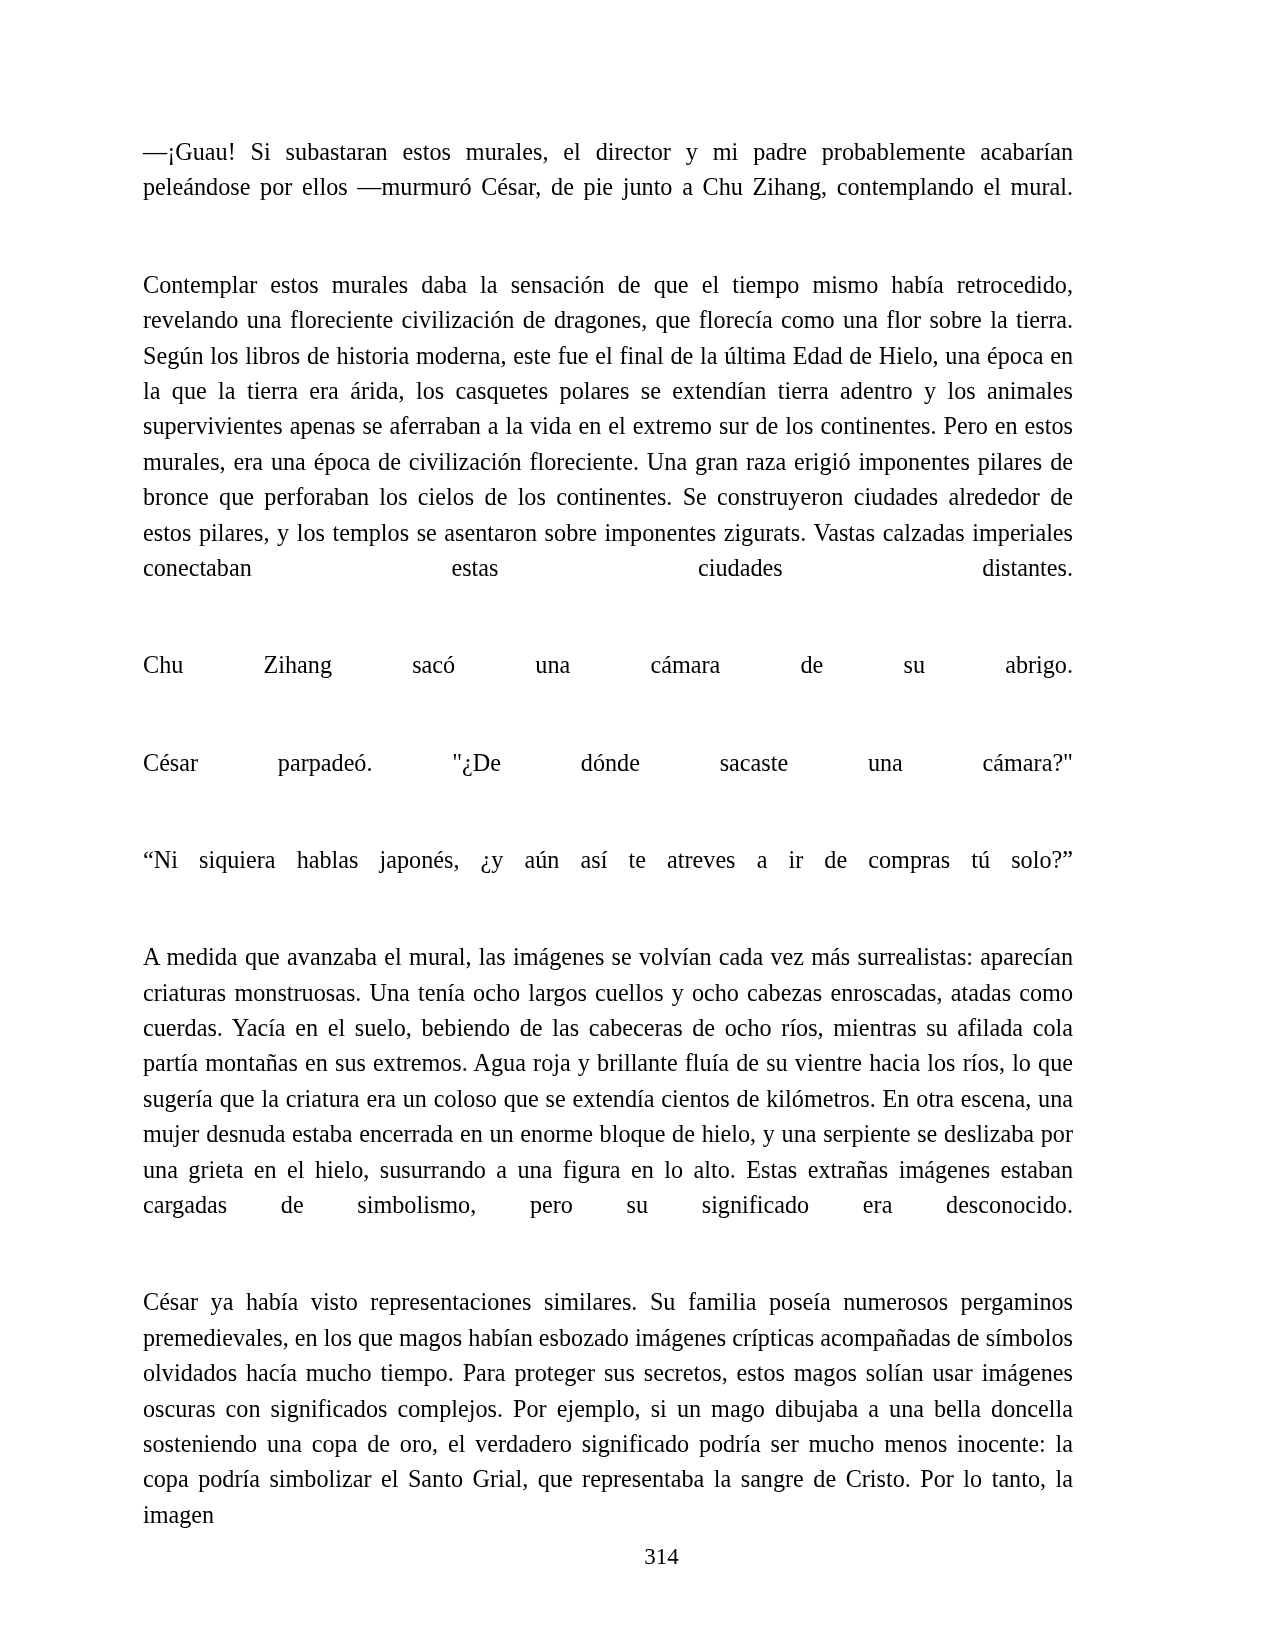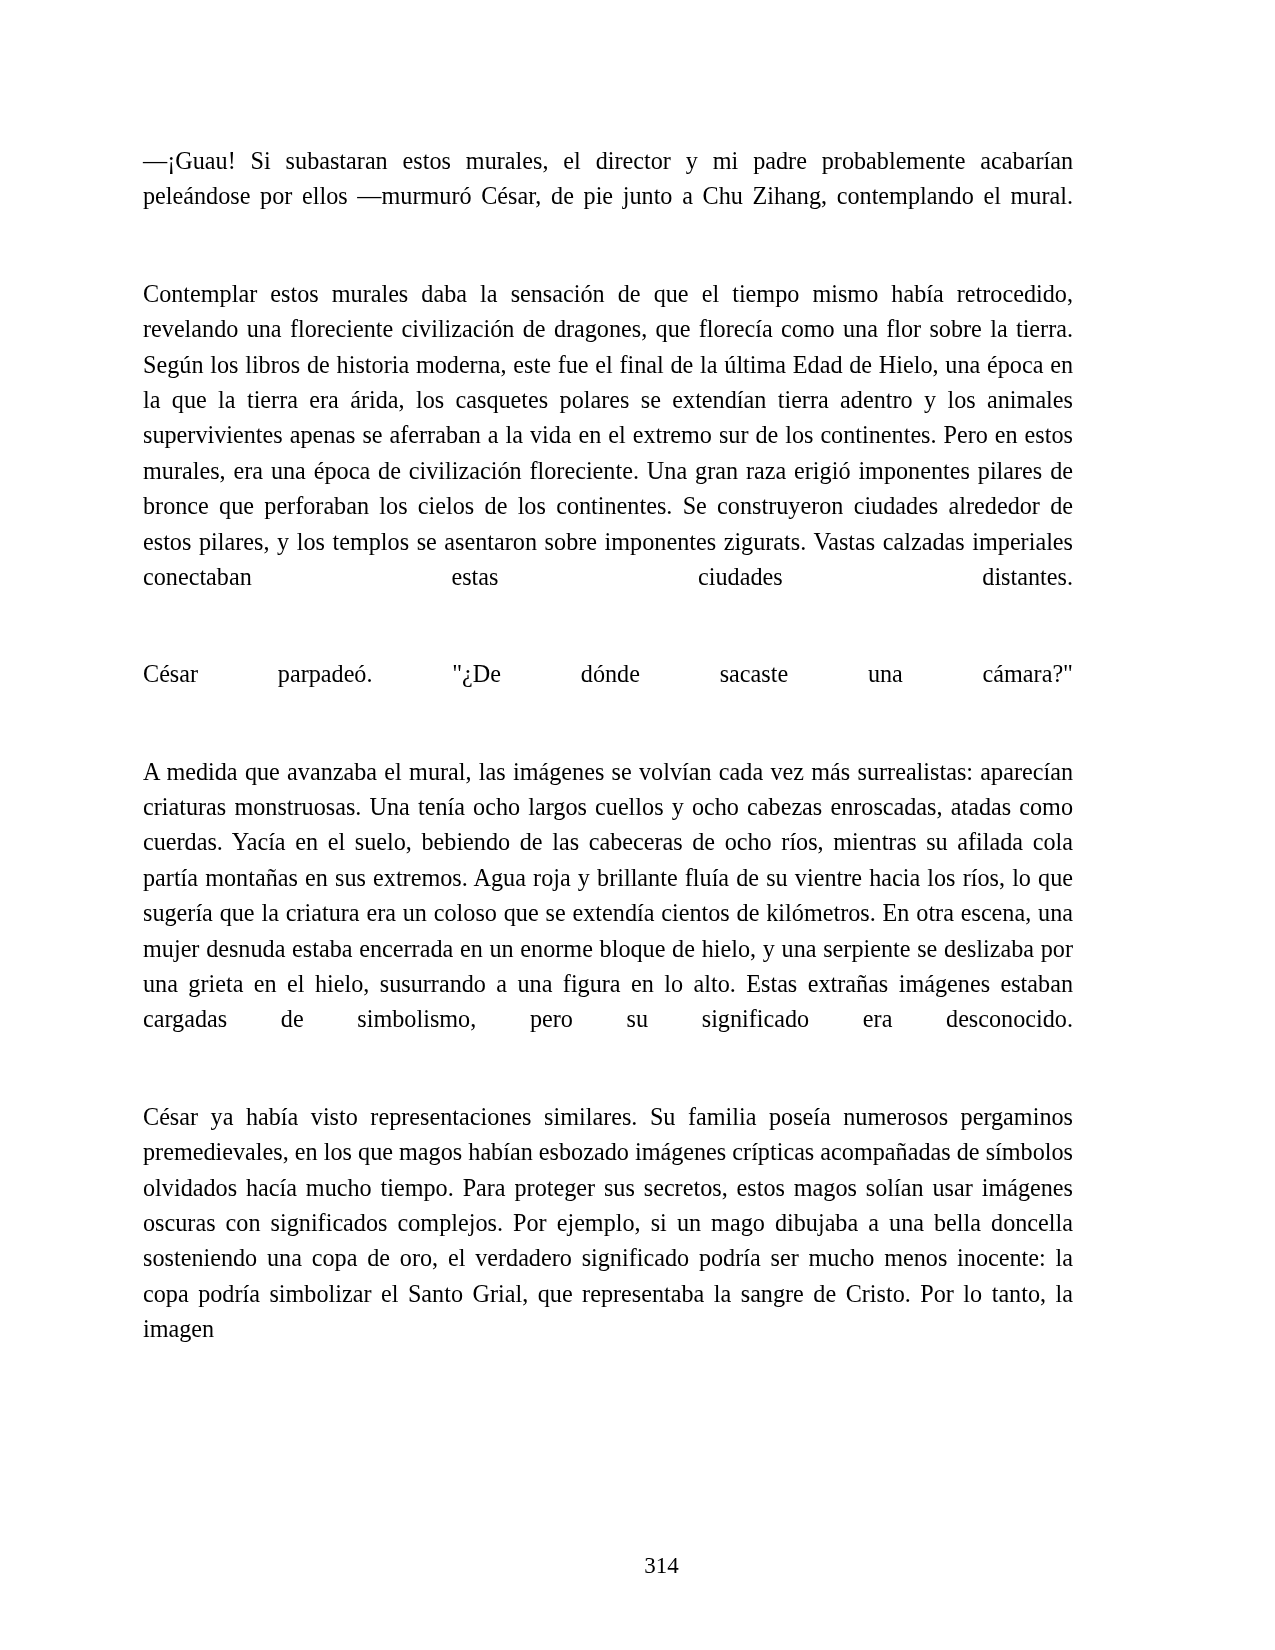--- a/index.html
+++ b/index.html
@@ -11,21 +11,21 @@
   body {
     width: 1275px;
     height: 1650px;
     position: relative;
     font-family: "Liberation Serif", "DejaVu Serif", serif;
     color: #000000;
     overflow: hidden;
   }
   .page {
     position: absolute;
-    top: 13px;
+    top: 4px;
     left: 0;
     width: 1275px;
     height: 1430px;
     box-sizing: border-box;
   }
   .content {
     position: absolute;
     left: 143px;
     top: 130px;
     width: 930px;
@@ -63,20 +63,22 @@
   }
 </style>
 </head>
 <body>
 
 <div class="page">
 
   <div class="content">
     <p class="para">—¡Guau! Si subastaran estos murales, el director y mi padre probablemente acabarían peleándose por ellos —murmuró César, de pie junto a Chu Zihang, contemplando el mural.</p>
     <p class="para">Contemplar estos murales daba la sensación de que el tiempo mismo había retrocedido, revelando una floreciente civilización de dragones, que florecía como una flor sobre la tierra. Según los libros de historia moderna, este fue el final de la última Edad de Hielo, una época en la que la tierra era árida, los casquetes polares se extendían tierra adentro y los animales supervivientes apenas se aferraban a la vida en el extremo sur de los continentes. Pero en estos murales, era una época de civilización floreciente. Una gran raza erigió imponentes pilares de bronce que perforaban los cielos de los continentes. Se construyeron ciudades alrededor de estos pilares, y los templos se asentaron sobre imponentes zigurats. Vastas calzadas imperiales conectaban estas ciudades distantes.</p>
+    <p class="para">Chu Zihang sacó una cámara de su abrigo.</p>
     <p class="para">César parpadeó. "¿De dónde sacaste una cámara?"</p>
+    <p class="para">“Ni siquiera hablas japonés, ¿y aún así te atreves a ir de compras tú solo?”</p>
     <p class="para">A medida que avanzaba el mural, las imágenes se volvían cada vez más surrealistas: aparecían criaturas monstruosas. Una tenía ocho largos cuellos y ocho cabezas enroscadas, atadas como cuerdas. Yacía en el suelo, bebiendo de las cabeceras de ocho ríos, mientras su afilada cola partía montañas en sus extremos. Agua roja y brillante fluía de su vientre hacia los ríos, lo que sugería que la criatura era un coloso que se extendía cientos de kilómetros. En otra escena, una mujer desnuda estaba encerrada en un enorme bloque de hielo, y una serpiente se deslizaba por una grieta en el hielo, susurrando a una figura en lo alto. Estas extrañas imágenes estaban cargadas de simbolismo, pero su significado era desconocido.</p>
     <p class="para">César ya había visto representaciones similares. Su familia poseía numerosos pergaminos premedievales, en los que magos habían esbozado imágenes crípticas acompañadas de símbolos olvidados hacía mucho tiempo. Para proteger sus secretos, estos magos solían usar imágenes oscuras con significados complejos. Por ejemplo, si un mago dibujaba a una bella doncella sosteniendo una copa de oro, el verdadero significado podría ser mucho menos inocente: la copa podría simbolizar el Santo Grial, que representaba la sangre de Cristo. Por lo tanto, la imagen</p>
   </div>
 
   <div class="page-number">314</div>
 
 </div>
 
 </body></html>

